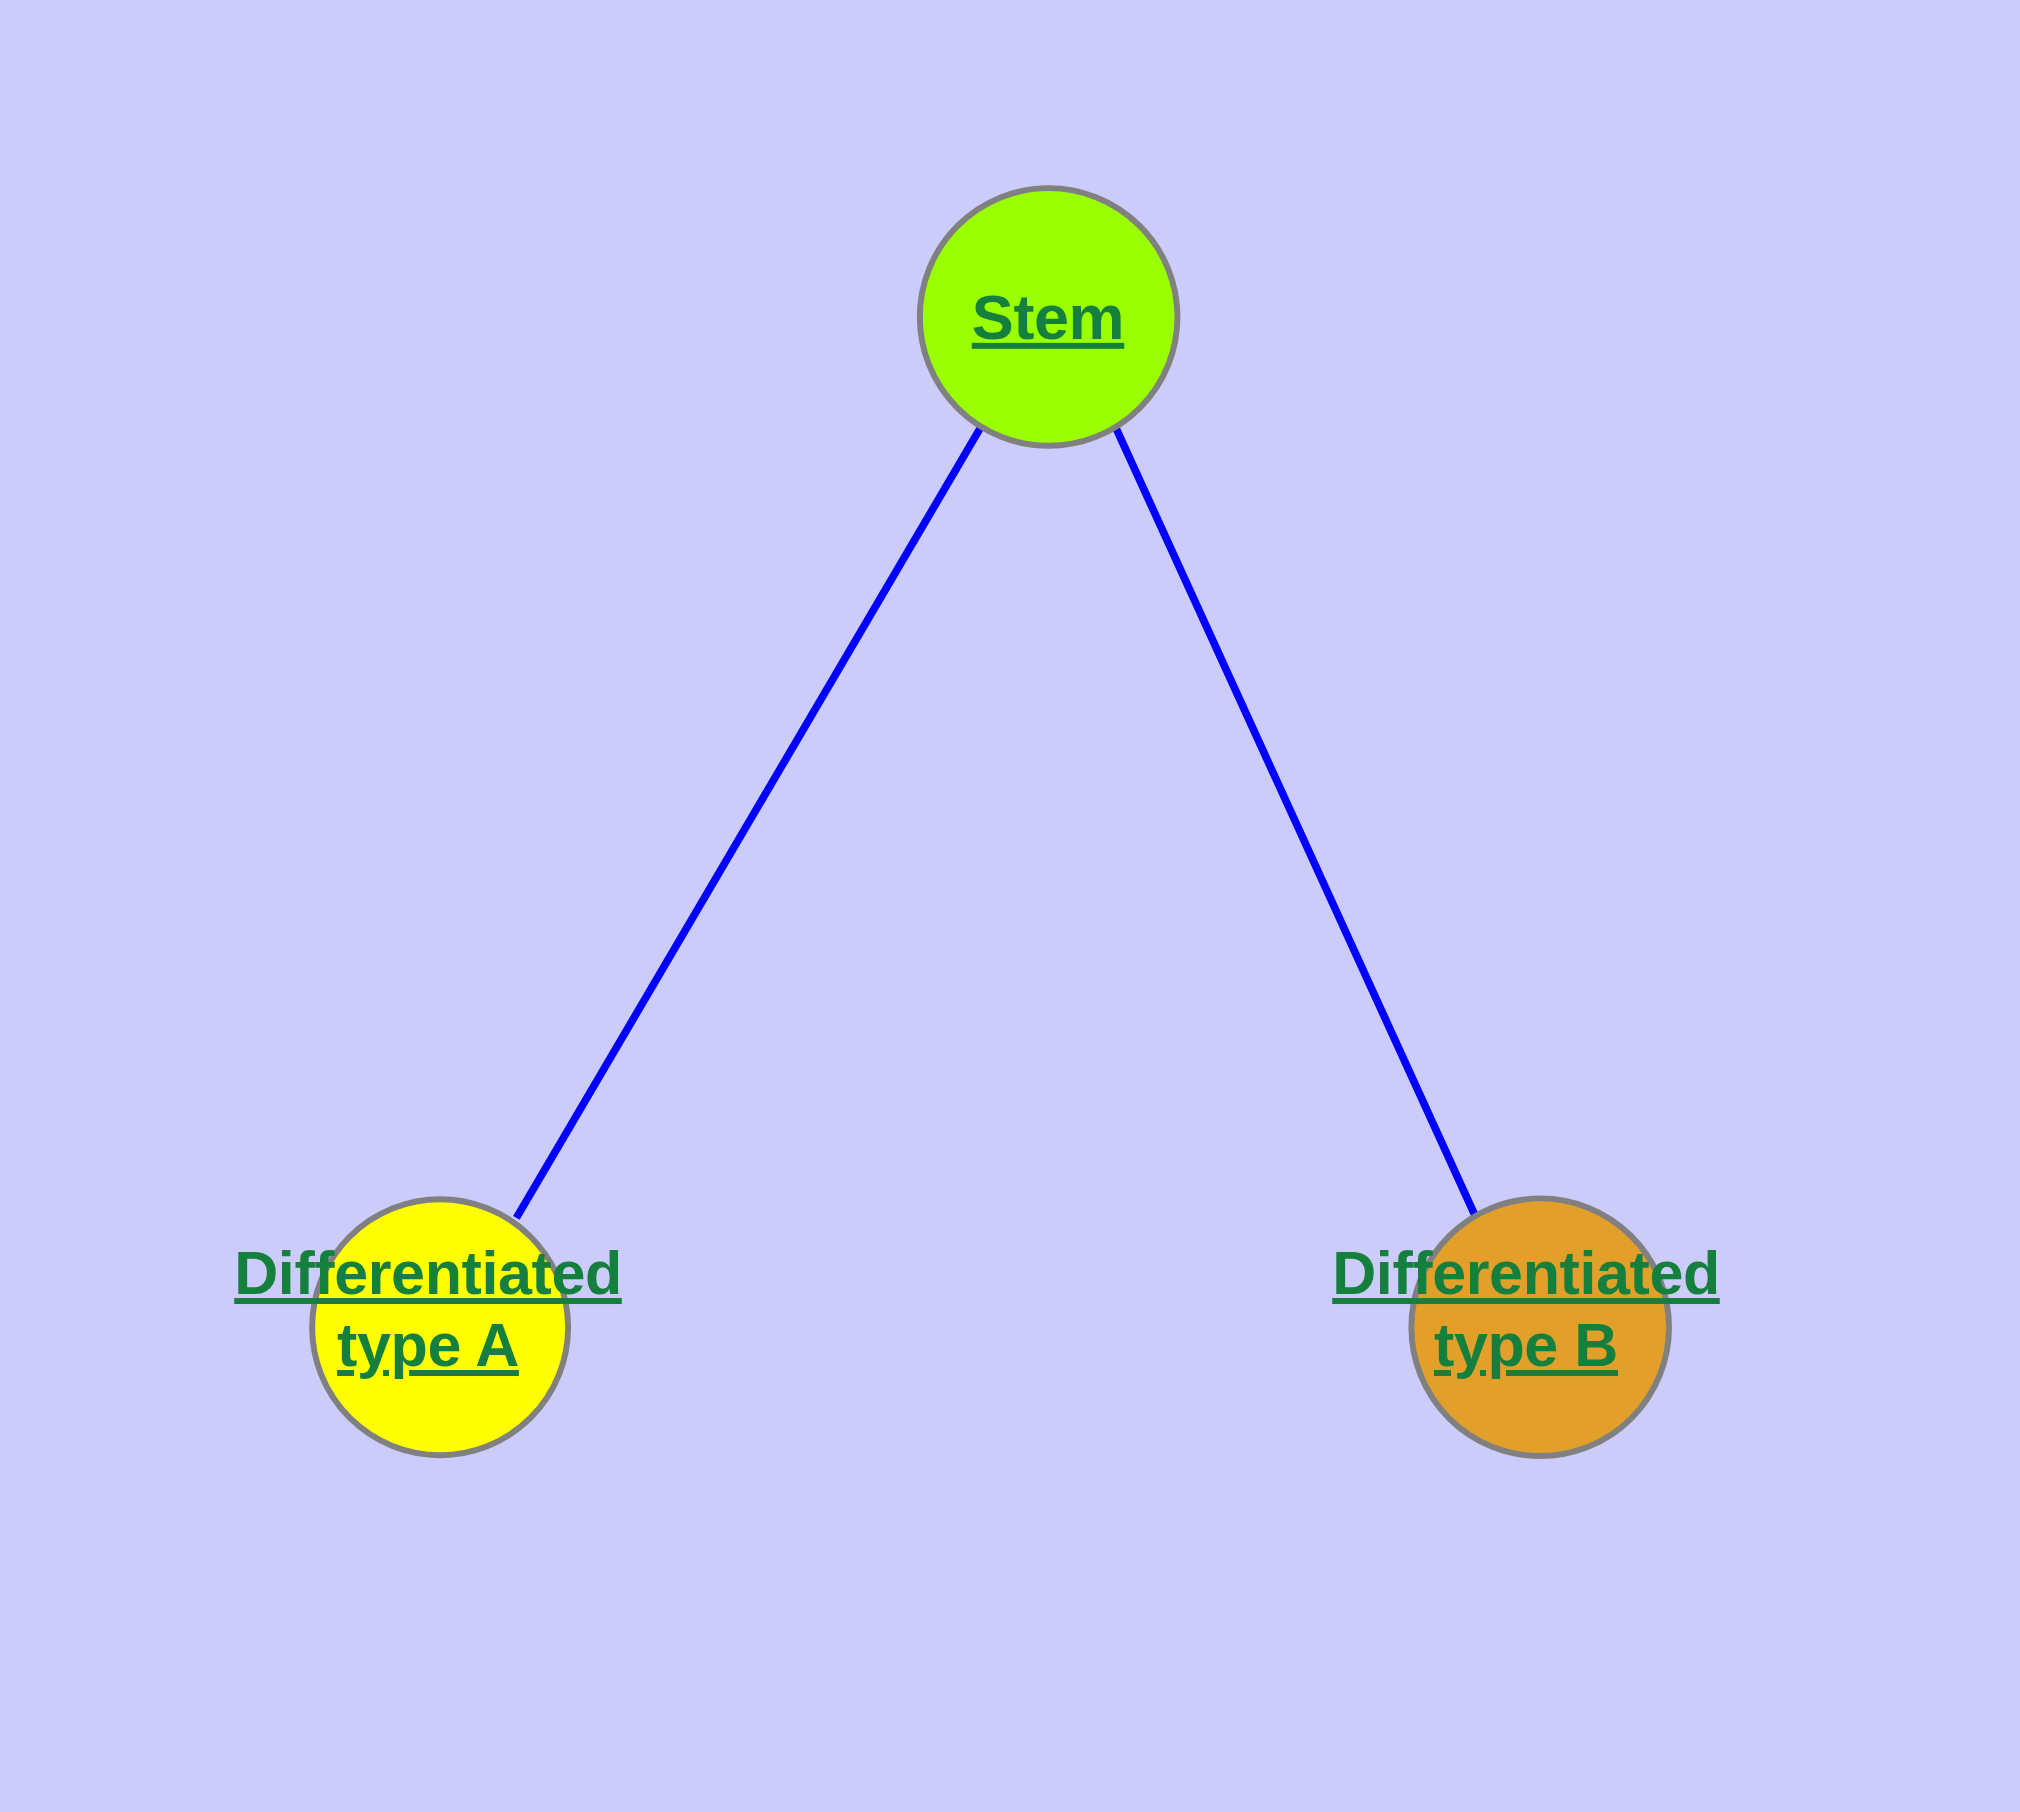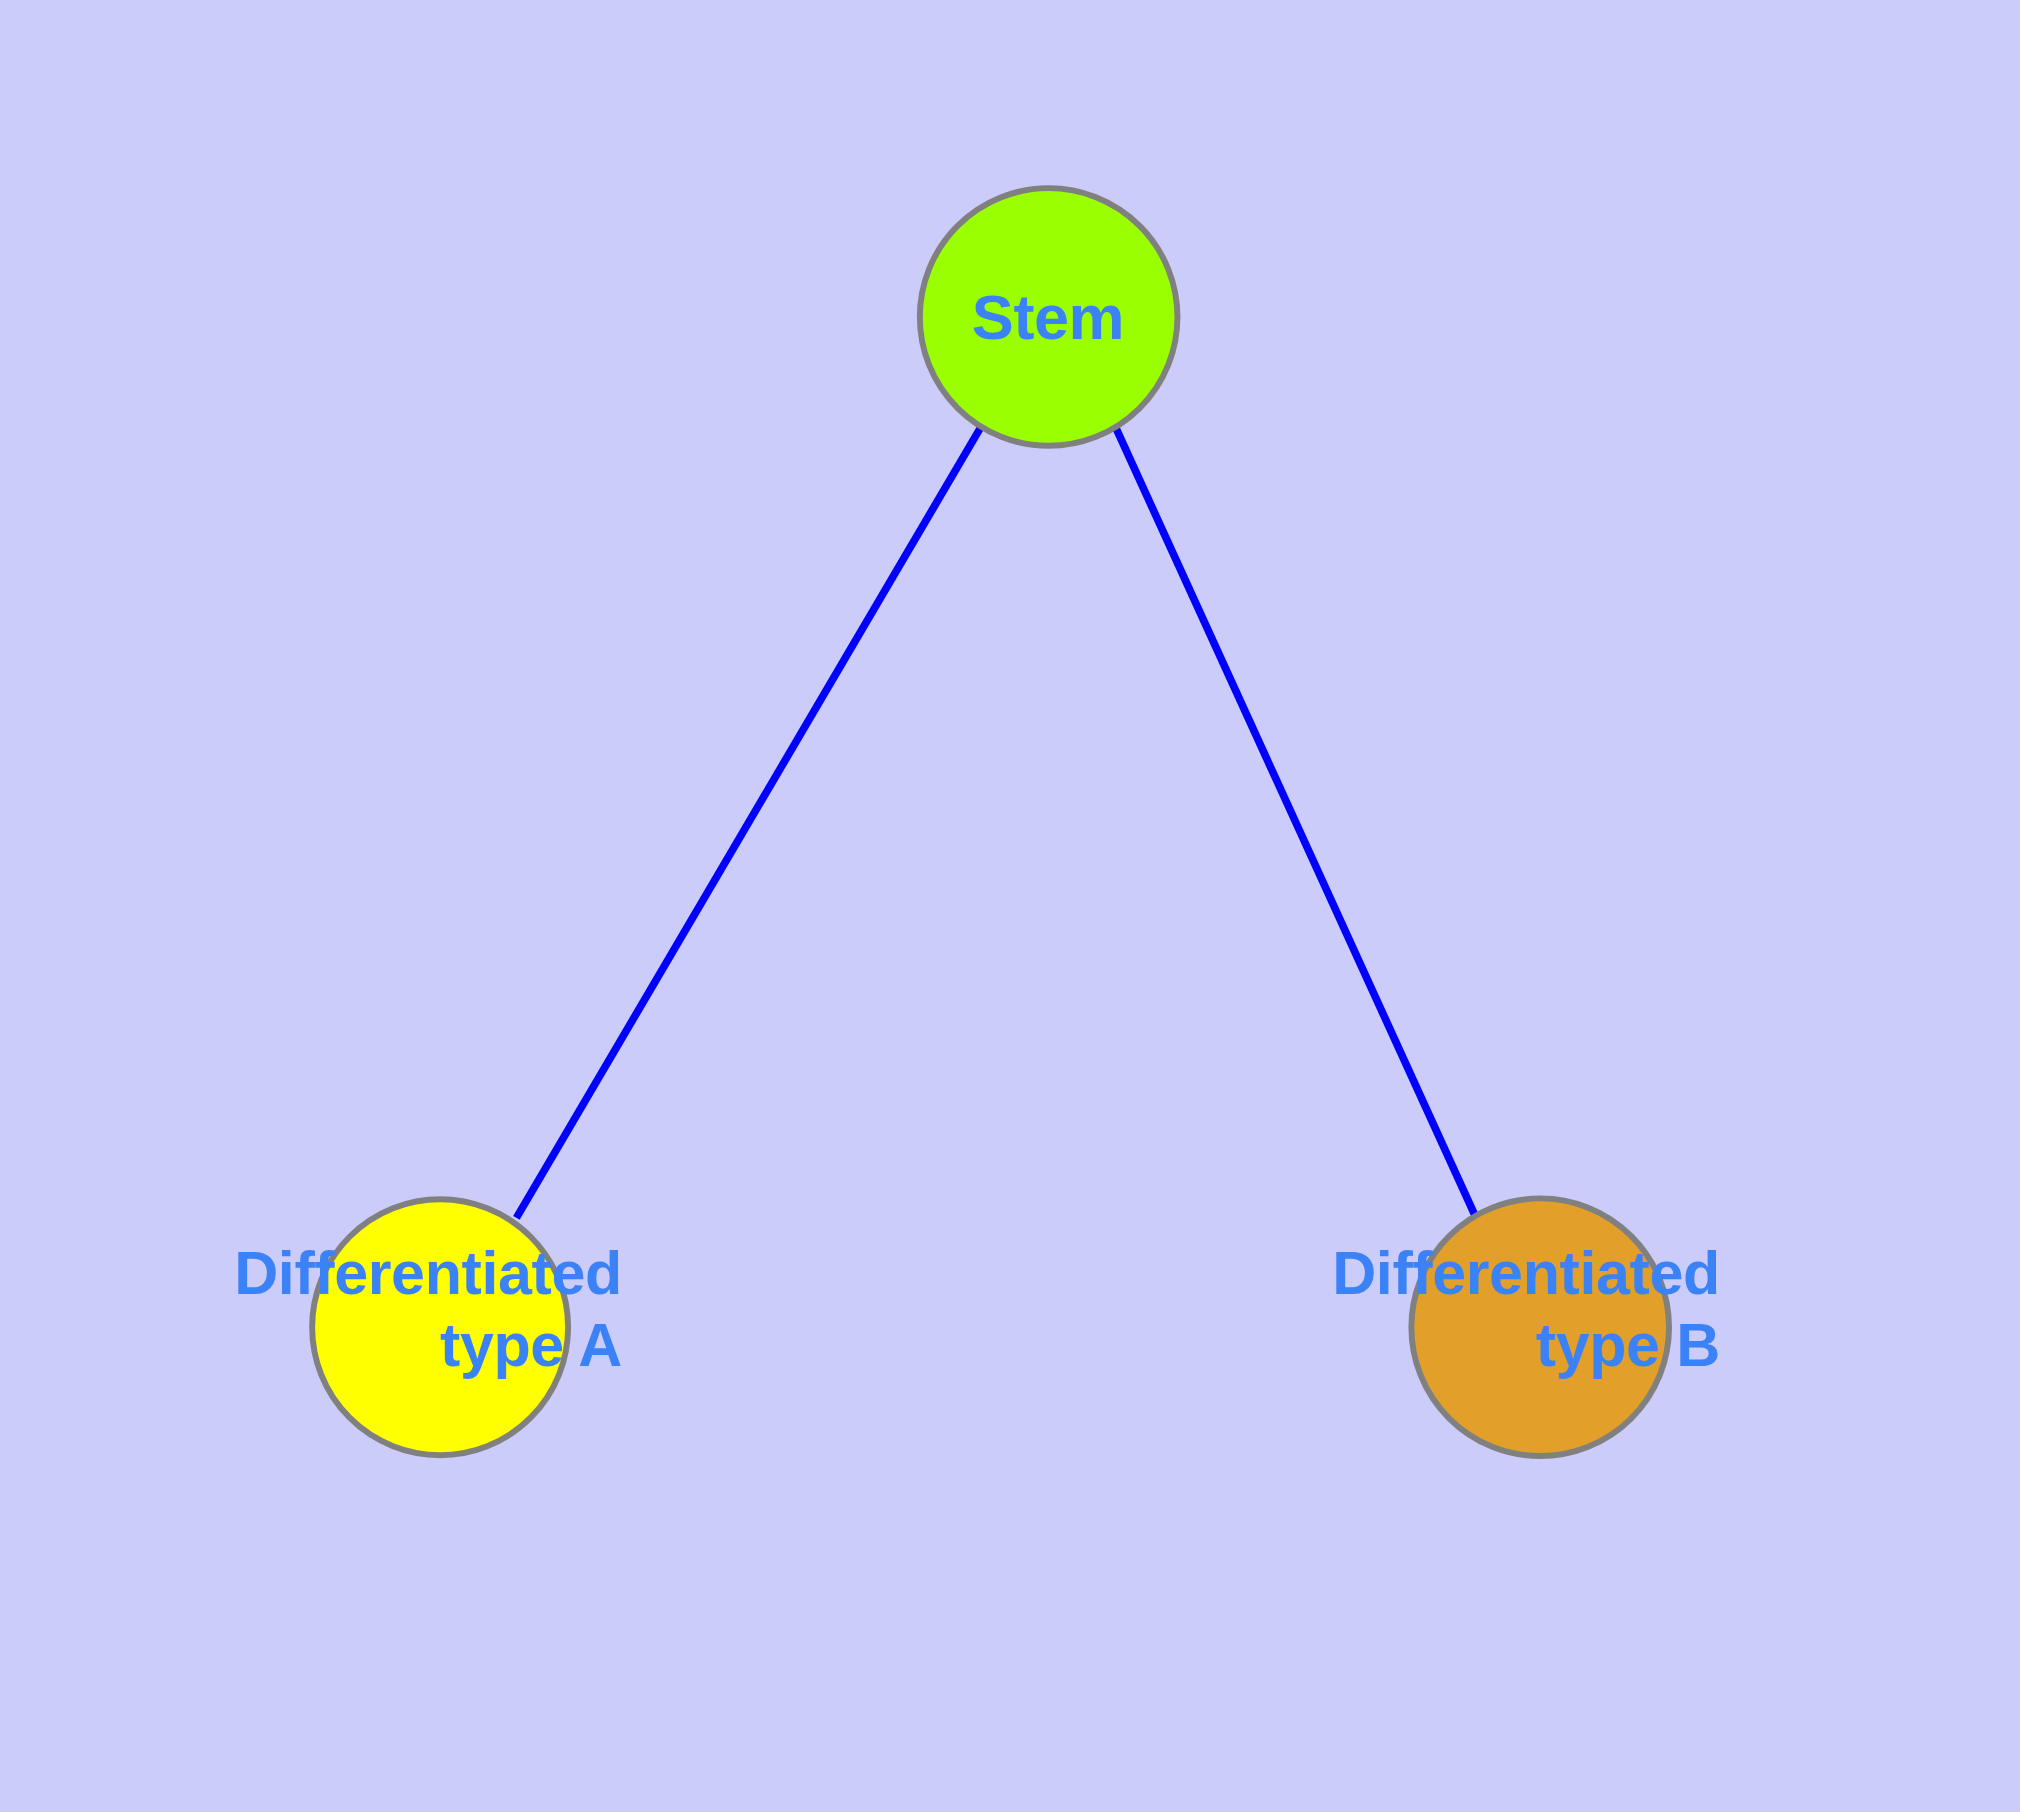--- a/index.html
+++ b/index.html
@@ -23,29 +23,30 @@
   }
   #graph-svg {
     position: absolute;
     left: 0;
     top: 0;
     width: 2021px;
     height: 1812px;
   }
   .node-label {
     position: absolute;
-    color: #3b82f6;
+    color: #15803d;
     font-weight: bold;
     font-family: "Liberation Sans", sans-serif;
-    text-align: right;
+    text-align: center;
     white-space: pre;
     line-height: 1.18;
     letter-spacing: -0.4px;
     transform: translate(-50%, -50%);
     pointer-events: none;
+    text-decoration: underline;
   }
   #label-stem {
     font-size: 63px;
   }
   #label-diff-a, #label-diff-b {
     font-size: 61px;
   }
 </style>
 </head>
 <body>

